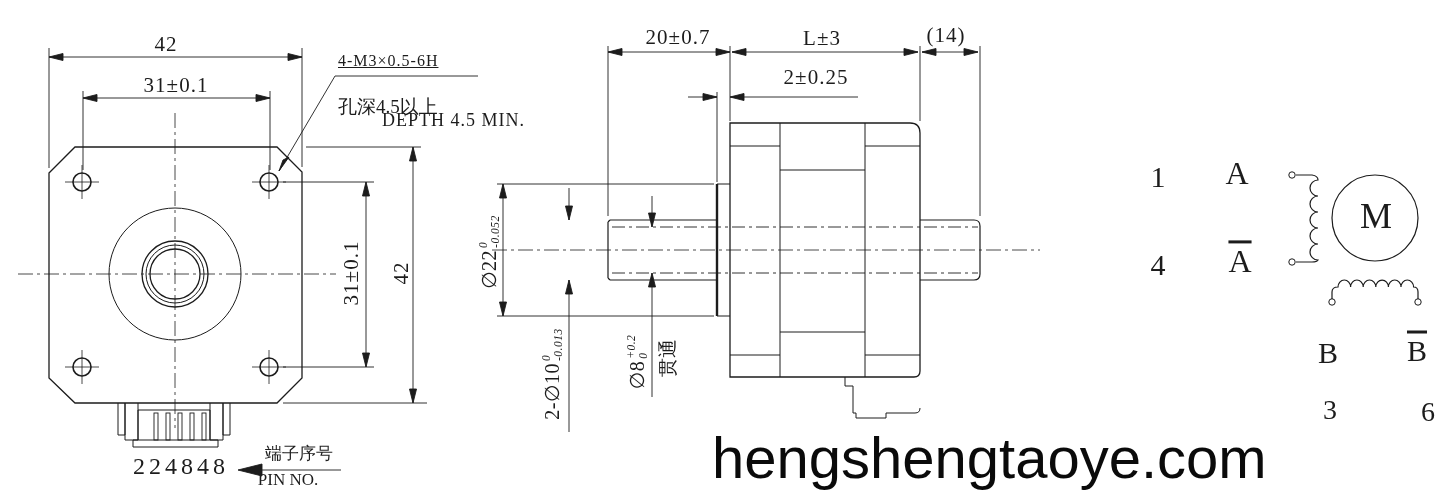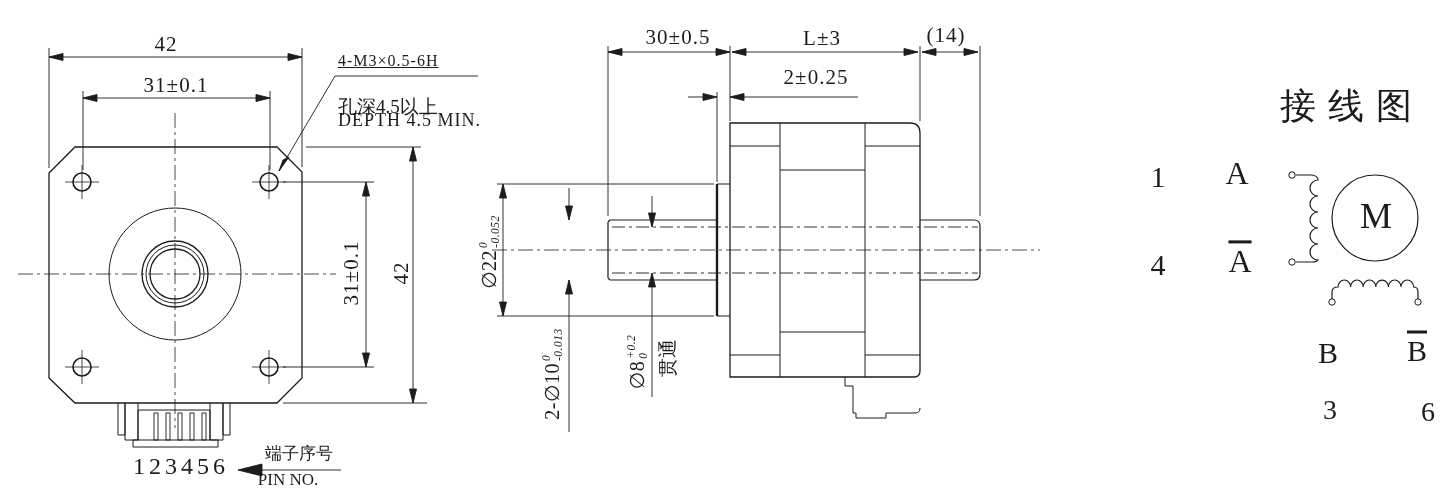--- a/index.html
+++ b/index.html
@@ -11,21 +11,21 @@
   .lbl{
     position:absolute;transform:translate(-50%,-50%);
     white-space:nowrap;line-height:1.1;color:#1c1c1c;
     font-family:"Liberation Serif",serif;
   }
   .rot{transform:translate(-50%,-50%) rotate(-90deg);}
   .la{transform:none;} 
   .dim{font-size:21px;letter-spacing:1px;}
   .note1{font-size:16px;letter-spacing:1px;text-decoration:underline;}
   .note2{font-size:19px;}
-  .note3{font-size:18px;letter-spacing:1px;}
+  .note3{font-size:18px;letter-spacing:1px;margin-left:44px;}
   .small{font-size:17px;text-align:center;}
   .pins{font-size:24px;letter-spacing:4px;}
   .dialbl{display:inline-flex;align-items:center;font-size:20px;letter-spacing:0.5px;}
   .tolstack{display:inline-flex;flex-direction:column;font-size:11.5px;line-height:1.05;margin-left:2px;text-align:left;}
   .wtitle{font-size:36px;letter-spacing:12px;font-family:"Liberation Serif",serif;}
   .wbig{font-size:32px;}
   .wmid{font-size:30px;}
   .wnum{font-size:28px;}
   .mlab{font-size:36px;}
   .overbar{text-decoration:overline;}
@@ -212,25 +212,25 @@
     </g>
   </svg>
 
   <div class="lbl dim" style="left:166px;top:45px">42</div>
   <div class="lbl dim" style="left:176px;top:86px">31±0.1</div>
   <div class="lbl la note1" style="left:338px;top:52px">4-M3×0.5-6H</div>
   <div class="lbl la note2" style="left:338px;top:97px">孔深4.5以上</div>
   <div class="lbl la note3" style="left:338px;top:111px">DEPTH 4.5 MIN.</div>
   <div class="lbl dim rot" style="left:352px;top:273px">31±0.1</div>
   <div class="lbl dim rot" style="left:402px;top:273px">42</div>
-  <div class="lbl pins" style="left:181px;top:466px">123456</div>
+  <div class="lbl pins" style="left:181px;top:466px">224848</div>
   <div class="lbl small" style="left:299px;top:454px">端子序号</div>
   <div class="lbl small" style="left:288px;top:480px">PIN NO.</div>
 
-  <div class="lbl dim" style="left:678px;top:38px">30±0.5</div>
+  <div class="lbl dim" style="left:678px;top:38px">20±0.7</div>
   <div class="lbl dim" style="left:822px;top:39px">L±3</div>
   <div class="lbl dim" style="left:946px;top:36px">(14)</div>
   <div class="lbl dim" style="left:816px;top:78px">2±0.25</div>
 
   <div class="lbl rot" style="left:489px;top:252px">
     <span class="dialbl">
       <span>∅22</span>
       <span class="tolstack">
         <i>0</i>
         <i>-0.052</i>
@@ -250,25 +250,25 @@
     <span class="dialbl">
       <span>∅8</span>
       <span class="tolstack">
         <i>+0.2</i>
         <i>0</i>
       </span>
     </span>
   </div>
   <div class="lbl rot note2" style="left:668px;top:358px">贯通</div>
 
-  <div class="lbl wtitle" style="left:1352px;top:107px">接线图</div>
   <div class="lbl wmid" style="left:1158px;top:176px">1</div>
   <div class="lbl wbig" style="left:1237px;top:174px">A</div>
   <div class="lbl wmid" style="left:1158px;top:264px">4</div>
   <div class="lbl wbig overbar" style="left:1240px;top:262px">A</div>
   <div class="lbl wmid" style="left:1328px;top:352px">B</div>
   <div class="lbl wmid overbar" style="left:1417px;top:350px">B</div>
   <div class="lbl wnum" style="left:1330px;top:410px">3</div>
   <div class="lbl wnum" style="left:1428px;top:412px">6</div>
   <div class="lbl mlab" style="left:1376px;top:217px">M</div>
 
+  <div class="watermark">hengshengtaoye.com</div>
 
 </div>
 
 </body></html>

